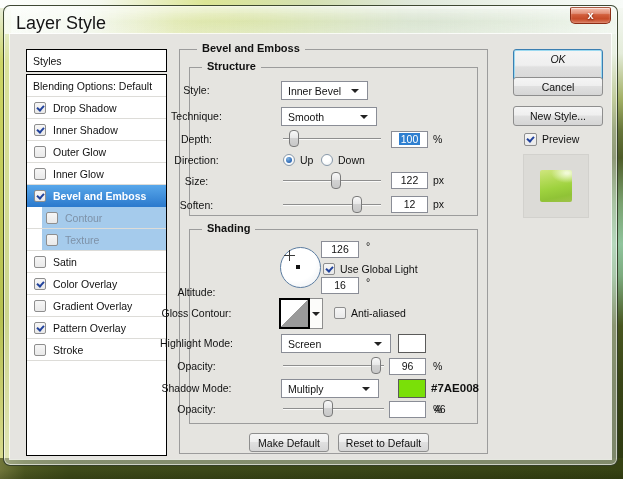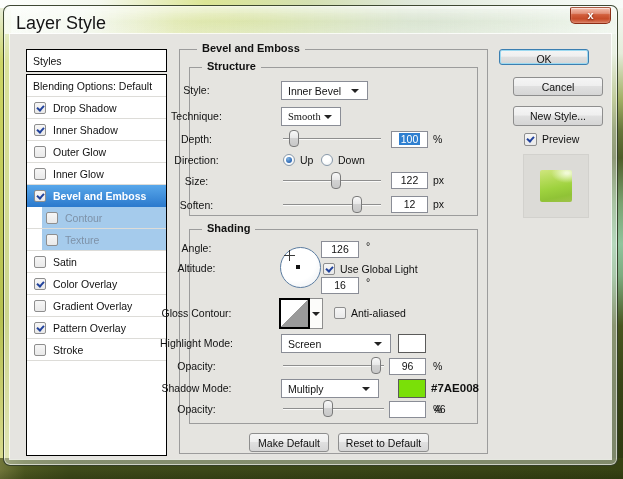--- a/index.html
+++ b/index.html
@@ -177,21 +177,21 @@
     <div class="groupbox" style="left:179px; top:33px; width:289px; height:149px;"></div>
     <span class="legend" style="left:192px; top:26px;">Structure</span>
 
     <span class="flabel" style="top:50px;">Style:</span>
     <div class="dd" style="left:271px; top:47px; width:87px; height:19px;">
       <span>Inner Bevel</span>
       <i class="arr"></i>
     </div>
 
     <span class="flabel" style="top:76px;">Technique:</span>
-    <div class="dd" style="left:271px; top:73px; width:60px; height:19px;font-family:Liberation Serif, serif;">
+    <div class="dd" style="left:271px; top:73px; width:96px; height:19px;">
       <span>Smooth</span>
       <i class="arr"></i>
     </div>
 
     <span class="flabel" style="top:99px;">Depth:</span>
     <div class="slider" style="left:273px; top:96px; width:98px; height:17px;">
       <div class="track"></div>
       <div class="thumb" id="depth-thumb" style="left: calc(11% - 5px);"></div>
     </div>
     <div class="valbox" style="left:381px; top:97px; width:37px; height:17px;"><span class="selblue" style="position:static;">100</span></div>
@@ -215,32 +215,31 @@
     <div class="slider" style="left:273px; top:162px; width:98px; height:17px;">
       <div class="track"></div>
       <div class="thumb" id="soften-thumb" style="left: calc(75% - 5px);"></div>
     </div>
     <div class="valbox" style="left:381px; top:162px; width:37px; height:17px;"><span style="position:static;">12</span></div>
     <span class="unit" style="left:423px; top:164px;">px</span>
 
     <div class="groupbox" style="left:179px; top:195px; width:289px; height:195px;"></div>
     <span class="legend" style="left:192px; top:188px;">Shading</span>
 
-    <span class="flabel" style="top:208px;">Angle:</span>
     <div class="valbox" style="left:311px; top:207px; width:38px; height:17px;"><span style="position:static;">126</span></div>
     <span class="unit" style="left:356px; top:206px;">°</span>
     <div class="dial"></div>
     <div class="dot"></div>
     <div class="cross-h"></div>
     <div class="cross-v"></div>
 
     <div class="cb checked" style="left:313px; top:229px;"></div>
     <span class="unit" style="left:330px; top:229px;">Use Global Light</span>
 
-    <span class="flabel" style="top:228px;">Altitude:</span>
+    <span class="flabel" style="top:252px;">Altitude:</span>
     <div class="valbox" style="left:311px; top:243px; width:38px; height:17px;"><span style="position:static;">16</span></div>
     <span class="unit" style="left:356px; top:242px;">°</span>
 
     <span class="flabel" style="top:273px;">Gloss Contour:</span>
     <div class="contour"></div>
     <div class="contour-arrow">
         <i class="arr"></i>
       </div>
     <div class="cb" style="left:324px; top:273px;"></div>
     <span class="unit" style="left:341px; top:273px;">Anti-aliased</span>
@@ -276,21 +275,21 @@
     <div class="valbox" style="left:379px; top:367px; width:37px; height:17px;"><span style="position:static;margin-left:44px;">46</span></div>
     <span class="unit" style="left:423px; top:369px;">%</span>
 
     <div class="btn" style="left:239px; top:399px; width:80px; height:19px;">
         <span>Make Default</span>
       </div>
     <div class="btn" style="left:328px; top:399px; width:91px; height:19px;">
         <span>Reset to Default</span>
       </div>
 
-    <div class="btn focus" style="left:489px; top:15px; width:90px; height:16px;">
+    <div class="btn focus" style="left:503px; top:15px; width:90px; height:36px;font-style:italic;">
         <span>OK</span>
       </div>
     <div class="btn" style="left:503px; top:43px; width:90px; height:19px;">
         <span>Cancel</span>
       </div>
     <div class="btn" style="left:503px; top:72px; width:90px; height:20px;">
         <span>New Style...</span>
       </div>
     <div class="cb checked" style="left:514px; top:99px; width:13px; height:13px;"></div>
     <span class="unit" style="left:532px; top:99px;">Preview</span>

